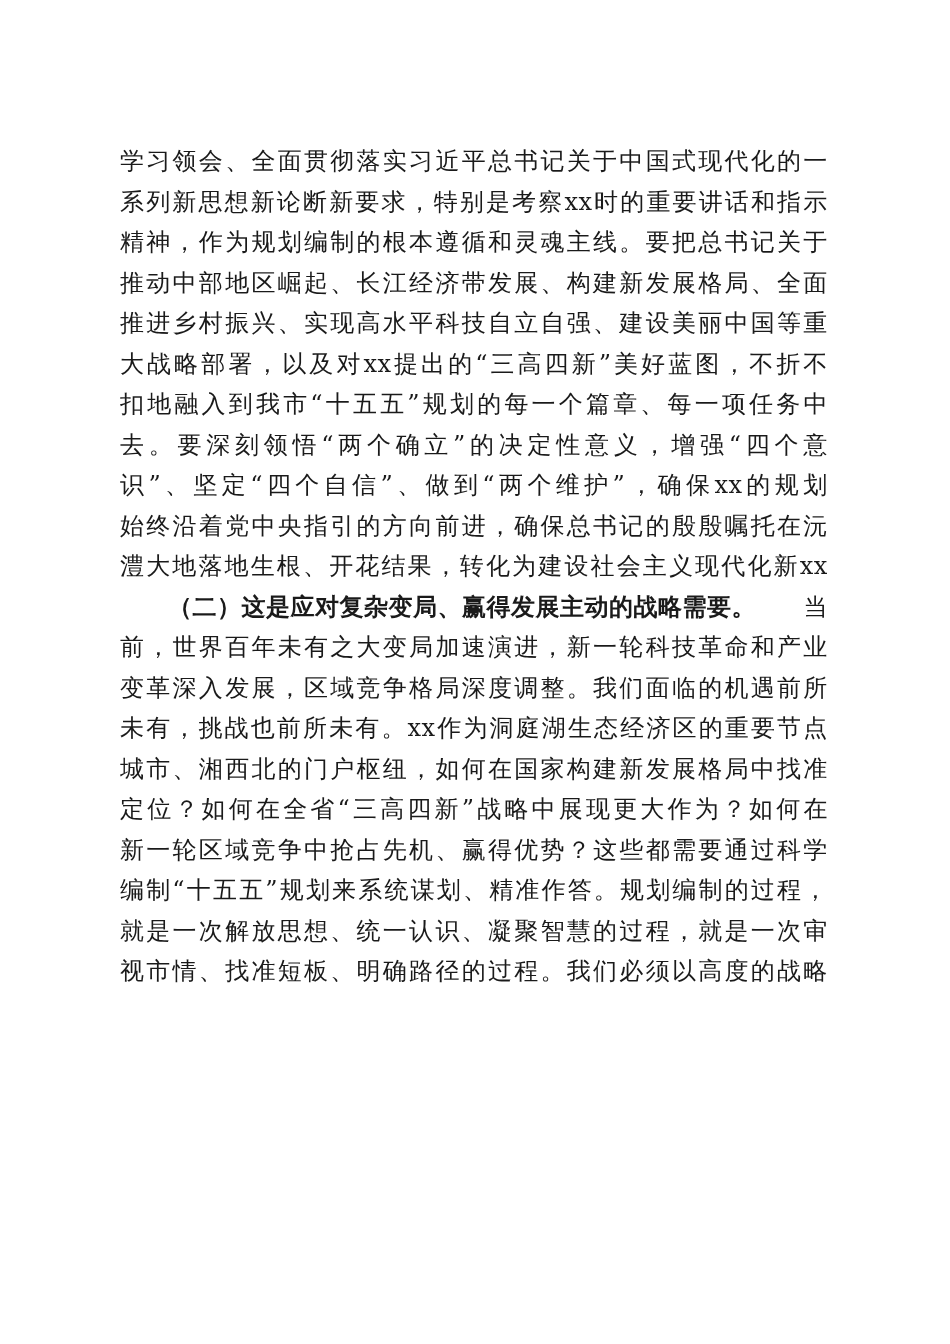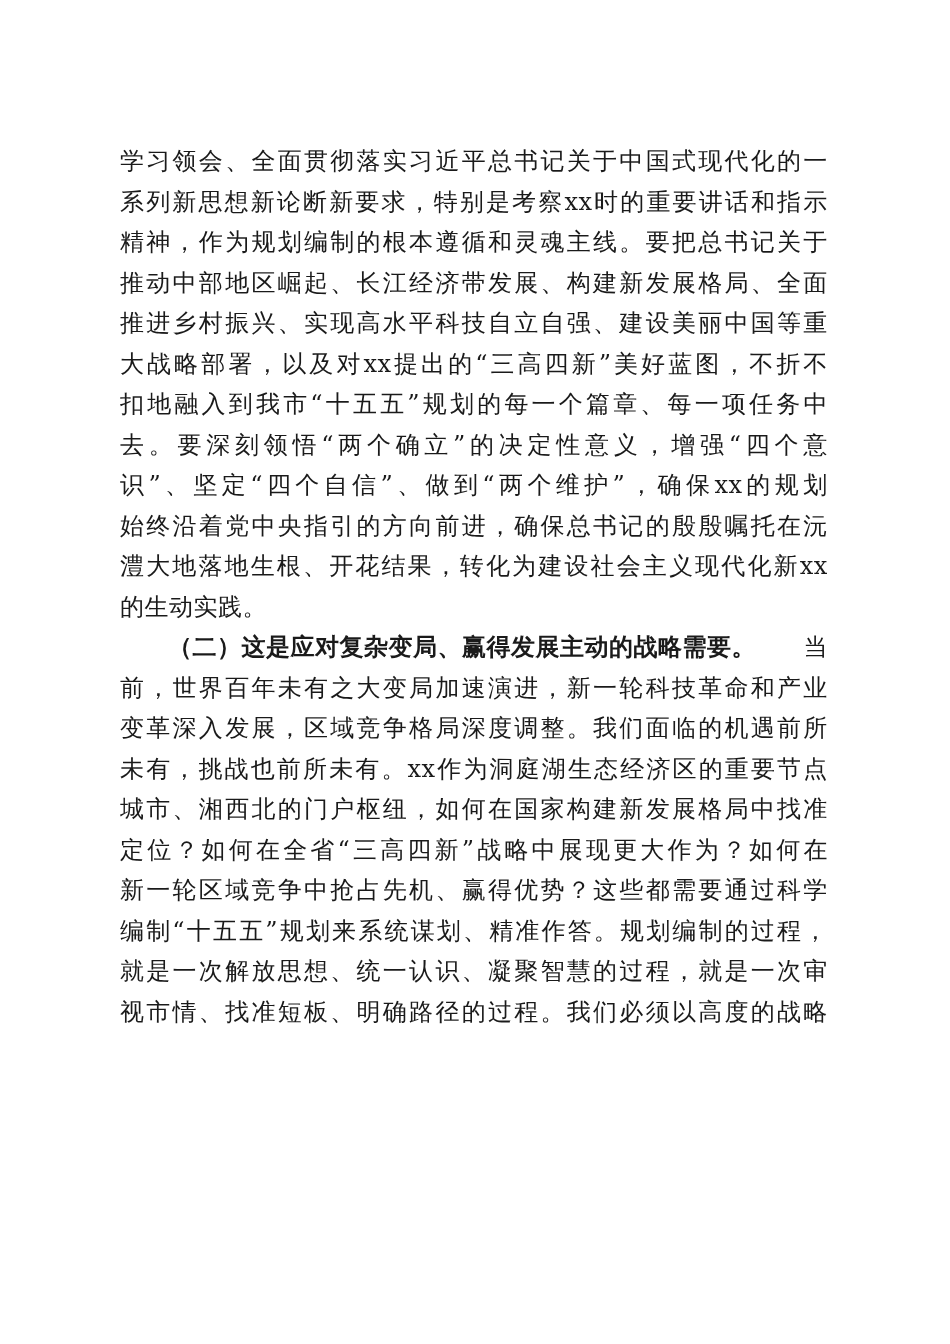--- a/index.html
+++ b/index.html
@@ -360,21 +360,20 @@
         <span class="ch">社</span>
         <span class="ch">会</span>
         <span class="ch">主</span>
         <span class="ch">义</span>
         <span class="ch">现</span>
         <span class="ch">代</span>
         <span class="ch">化</span>
         <span class="ch">新</span>
         <span class="ch">xx</span>
       </div>
-    <div class="line last">的生动实践。</div>
   </div>
 
   <div>
     <div class="line indent">
       <span class="bold">（二）这是应对复杂变局、赢得发展主动的战略需要。</span>
         <span>当</span>
     </div>
     <div class="line">
         <span class="ch">前</span>
         <span class="ch">，</span>

